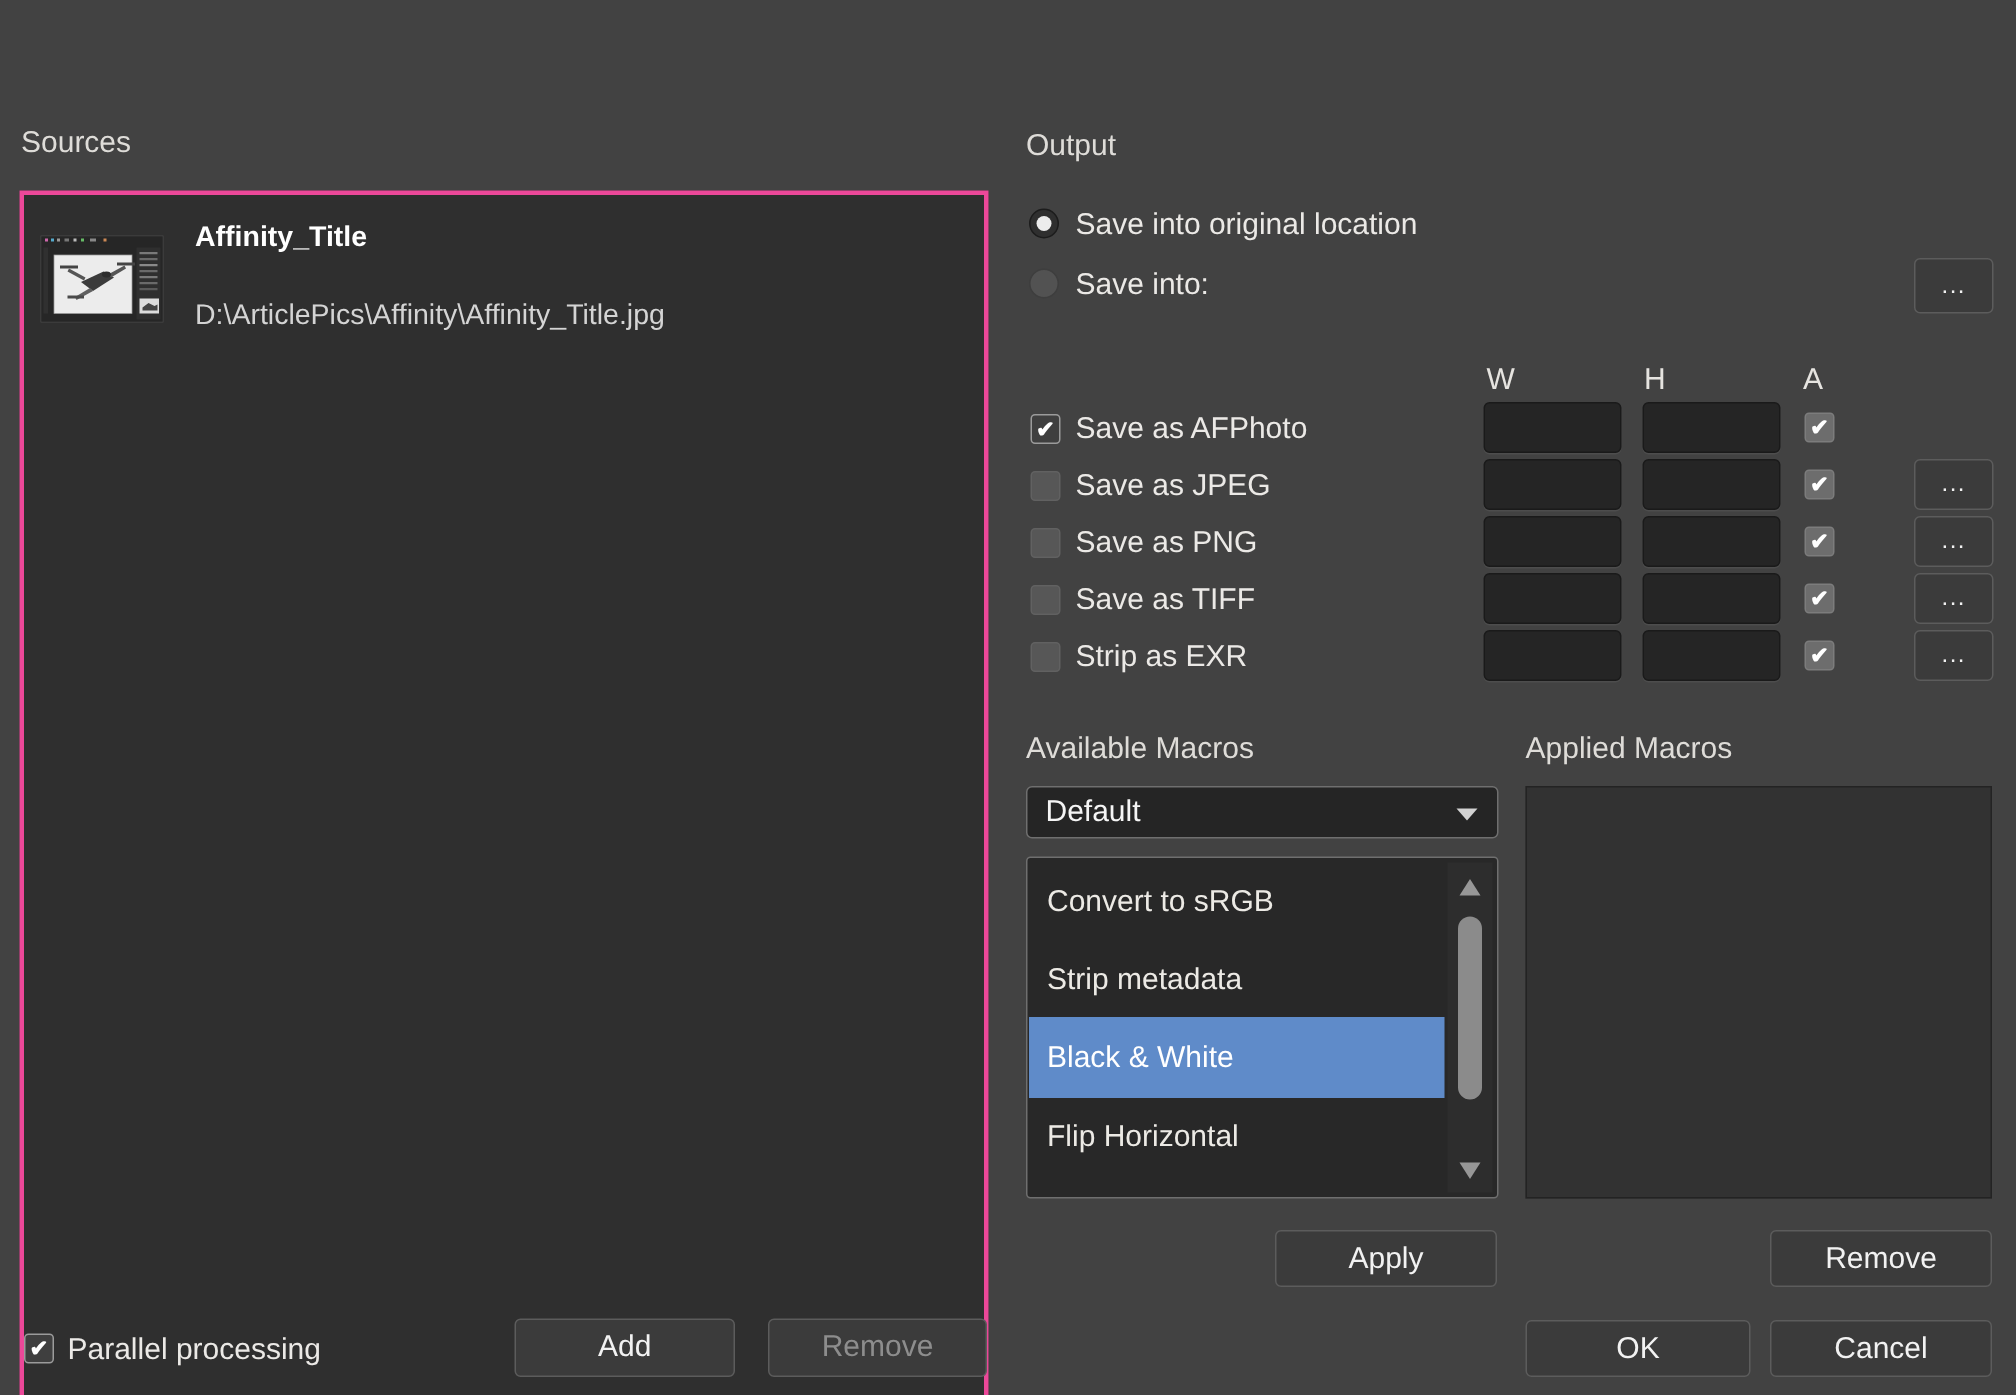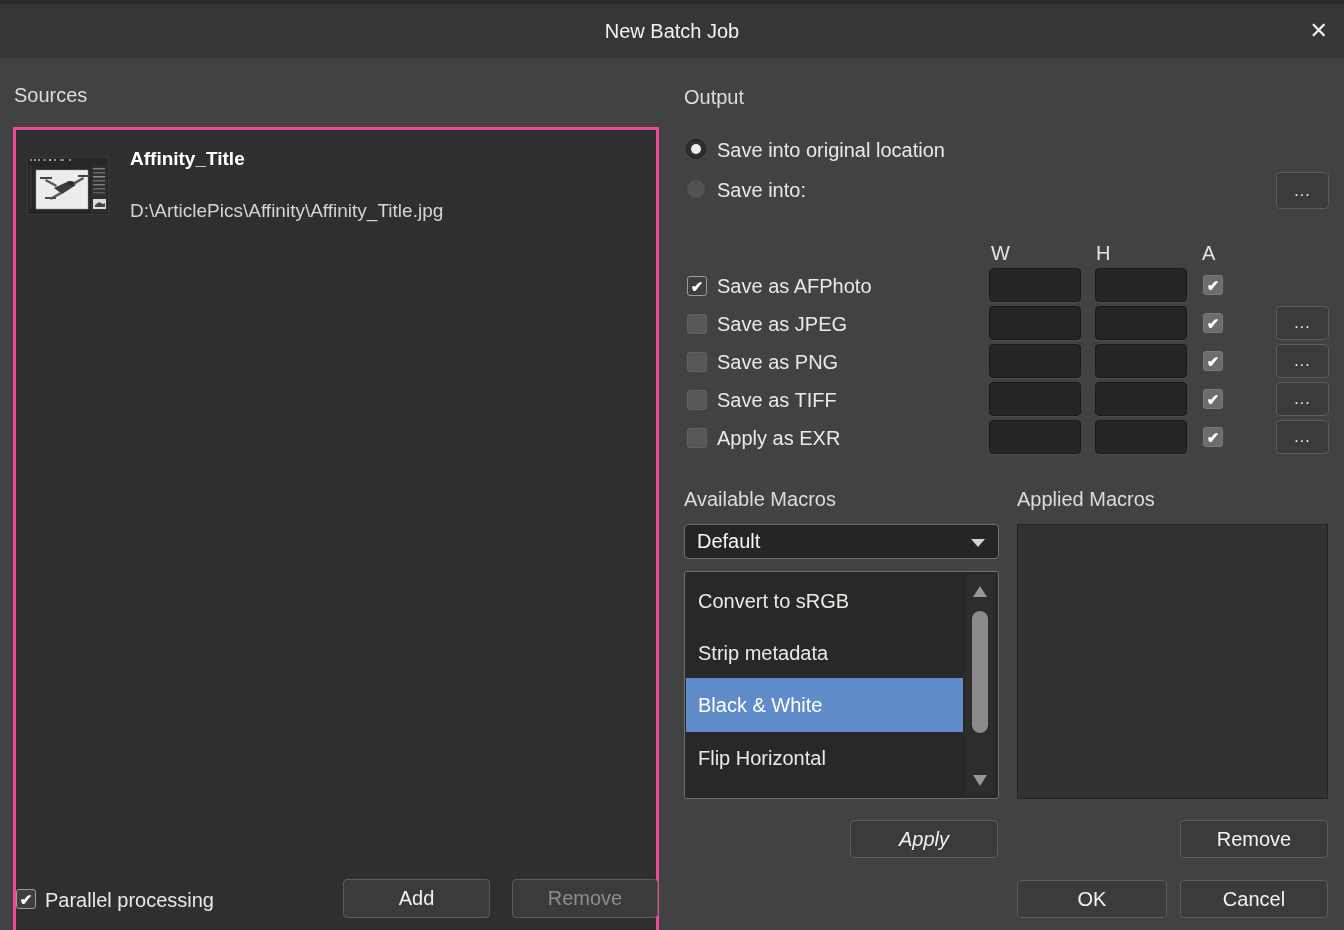--- a/index.html
+++ b/index.html
@@ -60,25 +60,20 @@
   .arrow-down{position:absolute;left:8px;bottom:9px;width:0;height:0;border-left:7px solid transparent;border-right:7px solid transparent;border-top:11px solid #979797;}
   .sthumb{position:absolute;left:7px;top:36px;width:16px;height:122px;background:#8b8b8b;border-radius:8px;}
 
   .appliedpanel{position:absolute;left:1017px;top:524px;width:311px;height:275px;background:#323232;border:1px solid #232323;}
 </style>
 </head>
 <body>
 
 <div class="dialog">
 
-  <div class="titlebar">
-    <div class="topstrip"></div>
-    <div class="title">New Batch Job</div>
-    <div class="close">✕</div>
-  </div>
 
   <div class="seclabel" style="left:14px;top:84px;">Sources</div>
   <div class="srcpanel">
     <div class="thumb">
       <svg width="82" height="58" viewBox="0 0 82 58">
         <rect x="0" y="0" width="82" height="58" fill="#262626" stroke="#4a4a4a" stroke-width="1"></rect>
         <rect x="3" y="2" width="2" height="2" fill="#cc66aa"></rect>
           <rect x="7" y="2" width="2" height="2" fill="#55aacc"></rect>
         <rect x="11" y="2" width="2" height="2" fill="#999999"></rect>
           <rect x="16" y="2" width="3" height="2" fill="#777777"></rect>
@@ -159,21 +154,21 @@
   <div class="cb off" style="left:687px;top:390px;"></div>
   <div class="ctl-label" style="left:717px;top:388px;">Save as TIFF</div>
   <div class="tinput" style="left:989px;top:382px;"></div>
   <div class="tinput" style="left:1095px;top:382px;"></div>
   <div class="cb alpha" style="left:1203px;top:389px;">
       <span class="mark">✔</span>
     </div>
   <div class="btn small" style="left:1276px;top:382px;">...</div>
 
   <div class="cb off" style="left:687px;top:428px;"></div>
-  <div class="ctl-label" style="left:717px;top:426px;">Apply as EXR</div>
+  <div class="ctl-label" style="left:717px;top:426px;">Strip as EXR</div>
   <div class="tinput" style="left:989px;top:420px;"></div>
   <div class="tinput" style="left:1095px;top:420px;"></div>
   <div class="cb alpha" style="left:1203px;top:427px;">
       <span class="mark">✔</span>
     </div>
   <div class="btn small" style="left:1276px;top:420px;">...</div>
 
   <div class="seclabel" style="left:684px;top:488px;">Available Macros</div>
   <div class="seclabel" style="left:1017px;top:488px;">Applied Macros</div>
 
@@ -197,21 +192,21 @@
       </div>
     <div class="mscroll">
       <div class="arrow-up"></div>
       <div class="sthumb"></div>
       <div class="arrow-down"></div>
     </div>
   </div>
 
   <div class="appliedpanel"></div>
 
-  <div class="btn" style="left:850px;top:820px;width:148px;height:38px;font-style:italic;">Apply</div>
+  <div class="btn" style="left:850px;top:820px;width:148px;height:38px;">Apply</div>
   <div class="btn" style="left:1180px;top:820px;width:148px;height:38px;">Remove</div>
 
   <div class="cb on" style="left:16px;top:889px;">
       <span class="mark">✔</span>
     </div>
   <div class="ctl-label" style="left:45px;top:888px;">Parallel processing</div>
 
   <div class="btn" style="left:343px;top:879px;width:147px;height:39px;text-align:right;">Add</div>
   <div class="btn disabled" style="left:512px;top:879px;width:146px;height:39px;">Remove</div>
 

